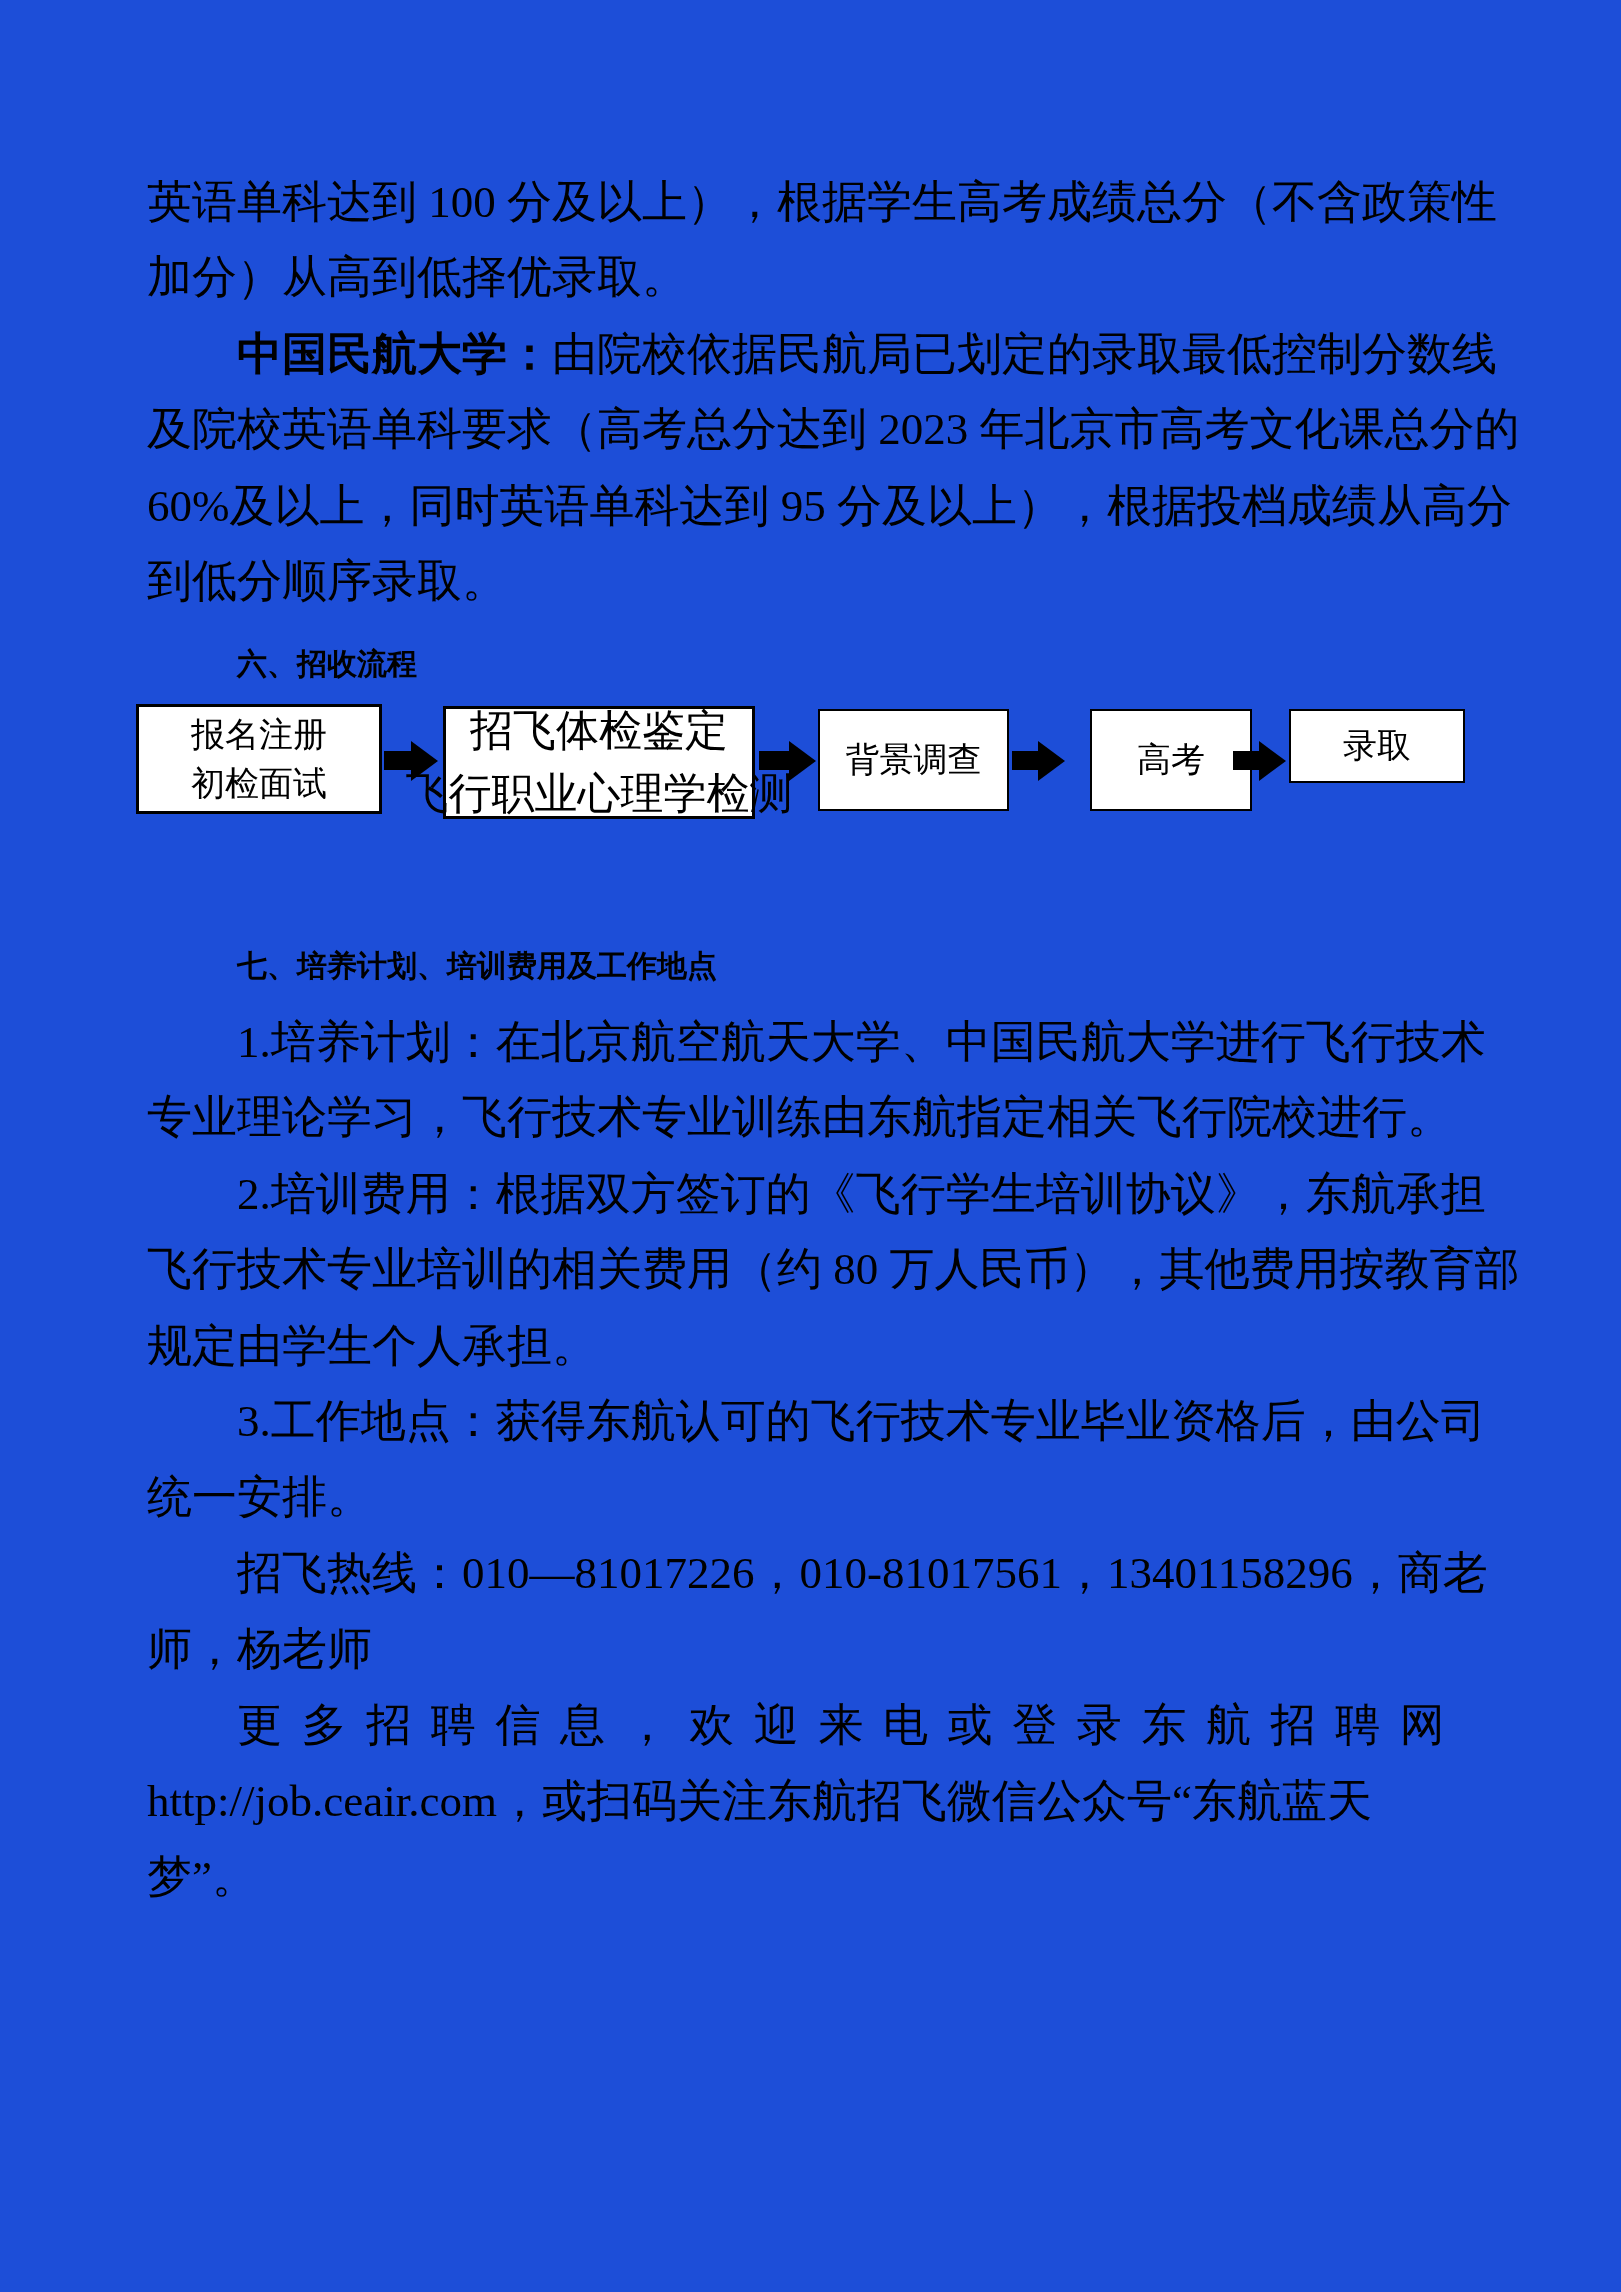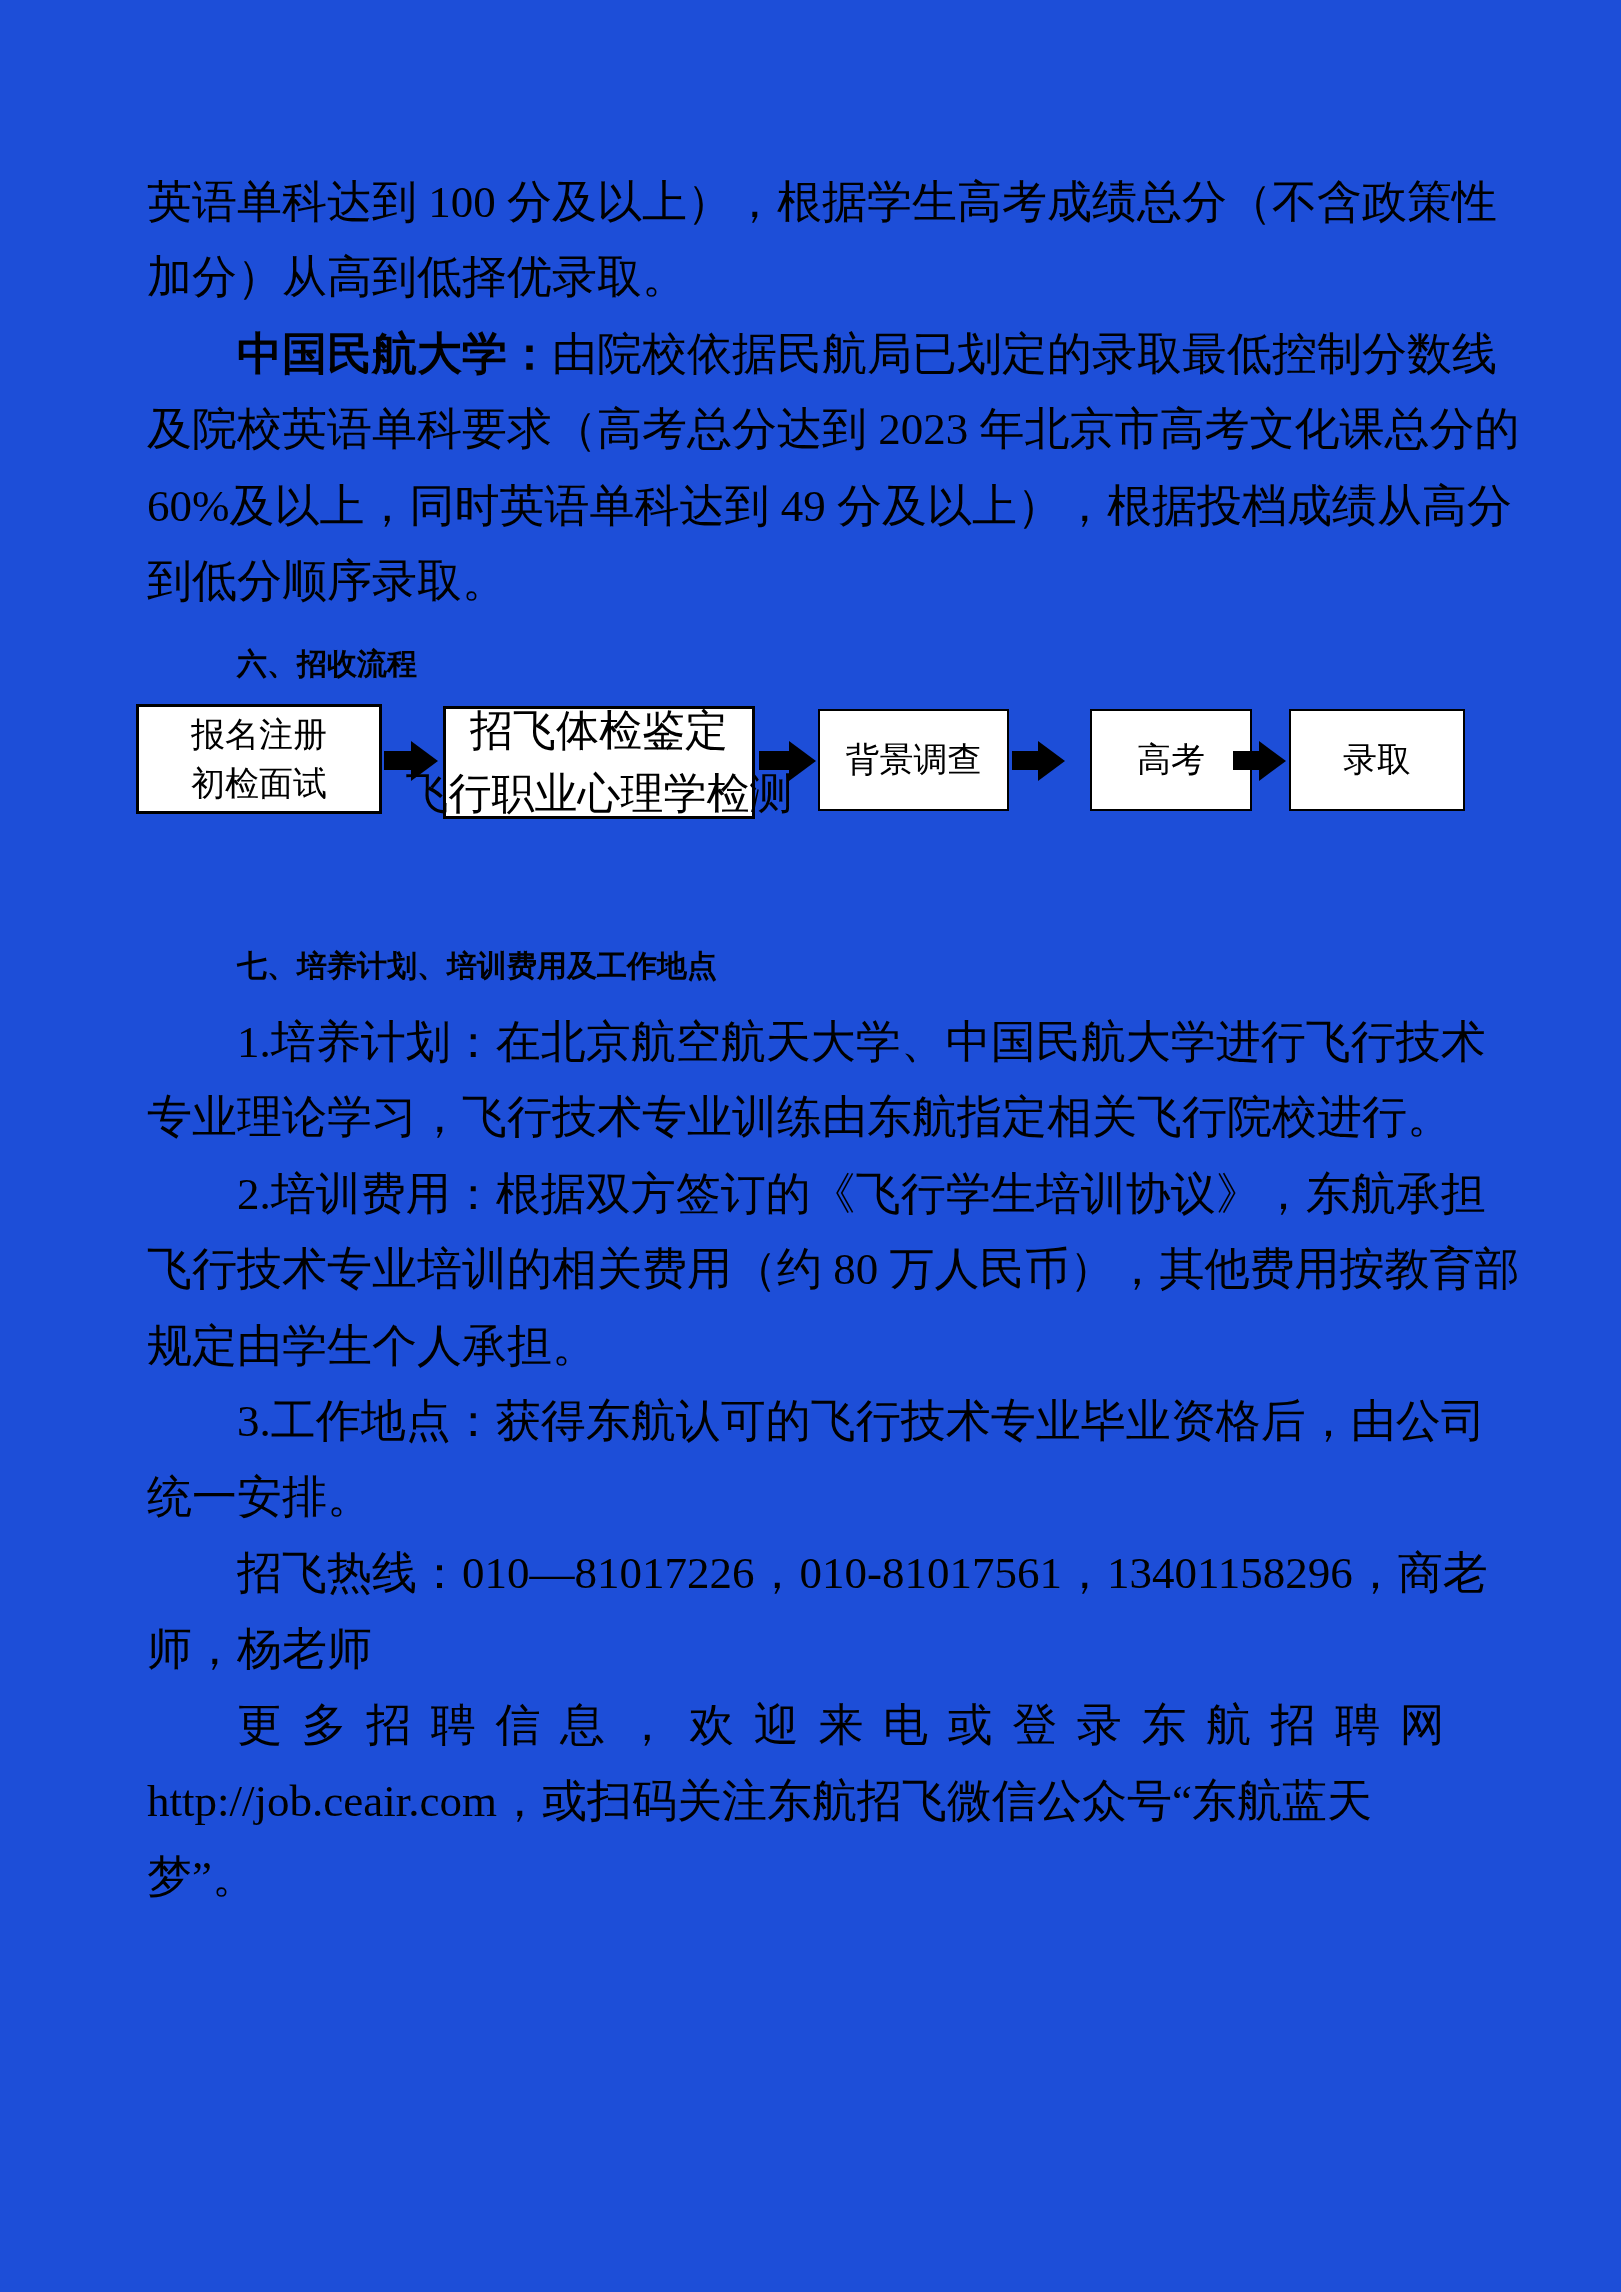--- a/index.html
+++ b/index.html
@@ -59,21 +59,21 @@
 </head>
 <body>
 
 <div class="page">
 
   <div class="line" style="top:164px">英语单科达到 100 分及以上），根据学生高考成绩总分（不含政策性</div>
   <div class="line" style="top:239px">加分）从高到低择优录取。</div>
 
   <div class="line indent" style="top:316px"><span class="bold">中国民航大学：</span><span>由院校依据民航局已划定的录取最低控制分数线</span></div>
   <div class="line" style="top:391px">及院校英语单科要求（高考总分达到 2023 年北京市高考文化课总分的</div>
-  <div class="line" style="top:468px">60%及以上，同时英语单科达到 49 分及以上），根据投档成绩从高分</div>
+  <div class="line" style="top:468px">60%及以上，同时英语单科达到 95 分及以上），根据投档成绩从高分</div>
   <div class="line" style="top:543px">到低分顺序录取。</div>
 
   <div class="line heading indent" style="top:626px">六、招收流程</div>
 
   <div class="fbox" style="left:136px; top:704px; width:246px; height:110px;">
     <div>报名注册</div>
     <div>初检面试</div>
   </div>
   <div class="arrow" style="left:384px; top:740px;">
     <div class="shaft" style="width:27.4px"></div>
@@ -98,21 +98,21 @@
   </div>
 
   <div class="fbox thin" style="left:1068px; top:709px; width:162px; height:102px;margin-left:22px;">
     <div>高考</div>
   </div>
   <div class="arrow" style="left:1233px; top:740px;">
     <div class="shaft" style="width:25.5px"></div>
     <div class="head"></div>
   </div>
 
-  <div class="fbox thin" style="left:1289px; top:709px; width:176px; height:102px;">
+  <div class="fbox thin" style="left:1289px; top:709px; width:176px; height:74px;">
     <div>录取</div>
   </div>
 
   <div class="line heading indent" style="top:928px">七、培养计划、培训费用及工作地点</div>
 
   <div class="line indent" style="top:1004px">1.培养计划：在北京航空航天大学、中国民航大学进行飞行技术</div>
   <div class="line" style="top:1079px">专业理论学习，飞行技术专业训练由东航指定相关飞行院校进行。</div>
 
   <div class="line indent" style="top:1156px">2.培训费用：根据双方签订的《飞行学生培训协议》，东航承担</div>
   <div class="line" style="top:1231px">飞行技术专业培训的相关费用（约 80 万人民币），其他费用按教育部</div>

